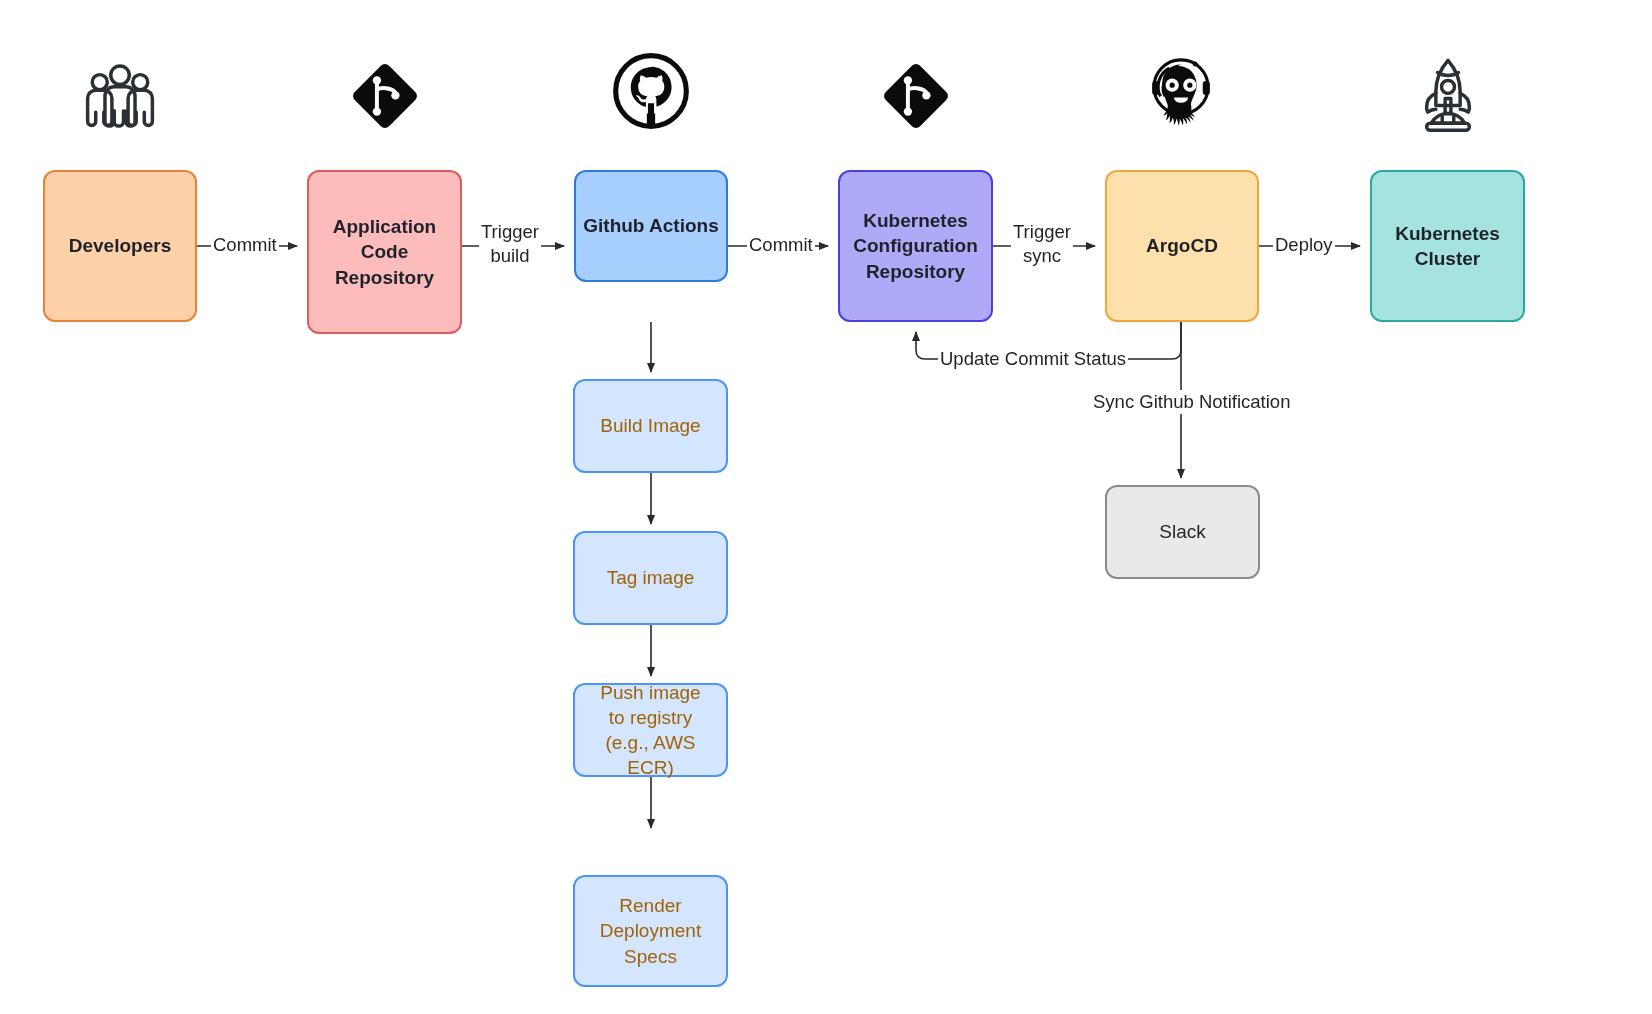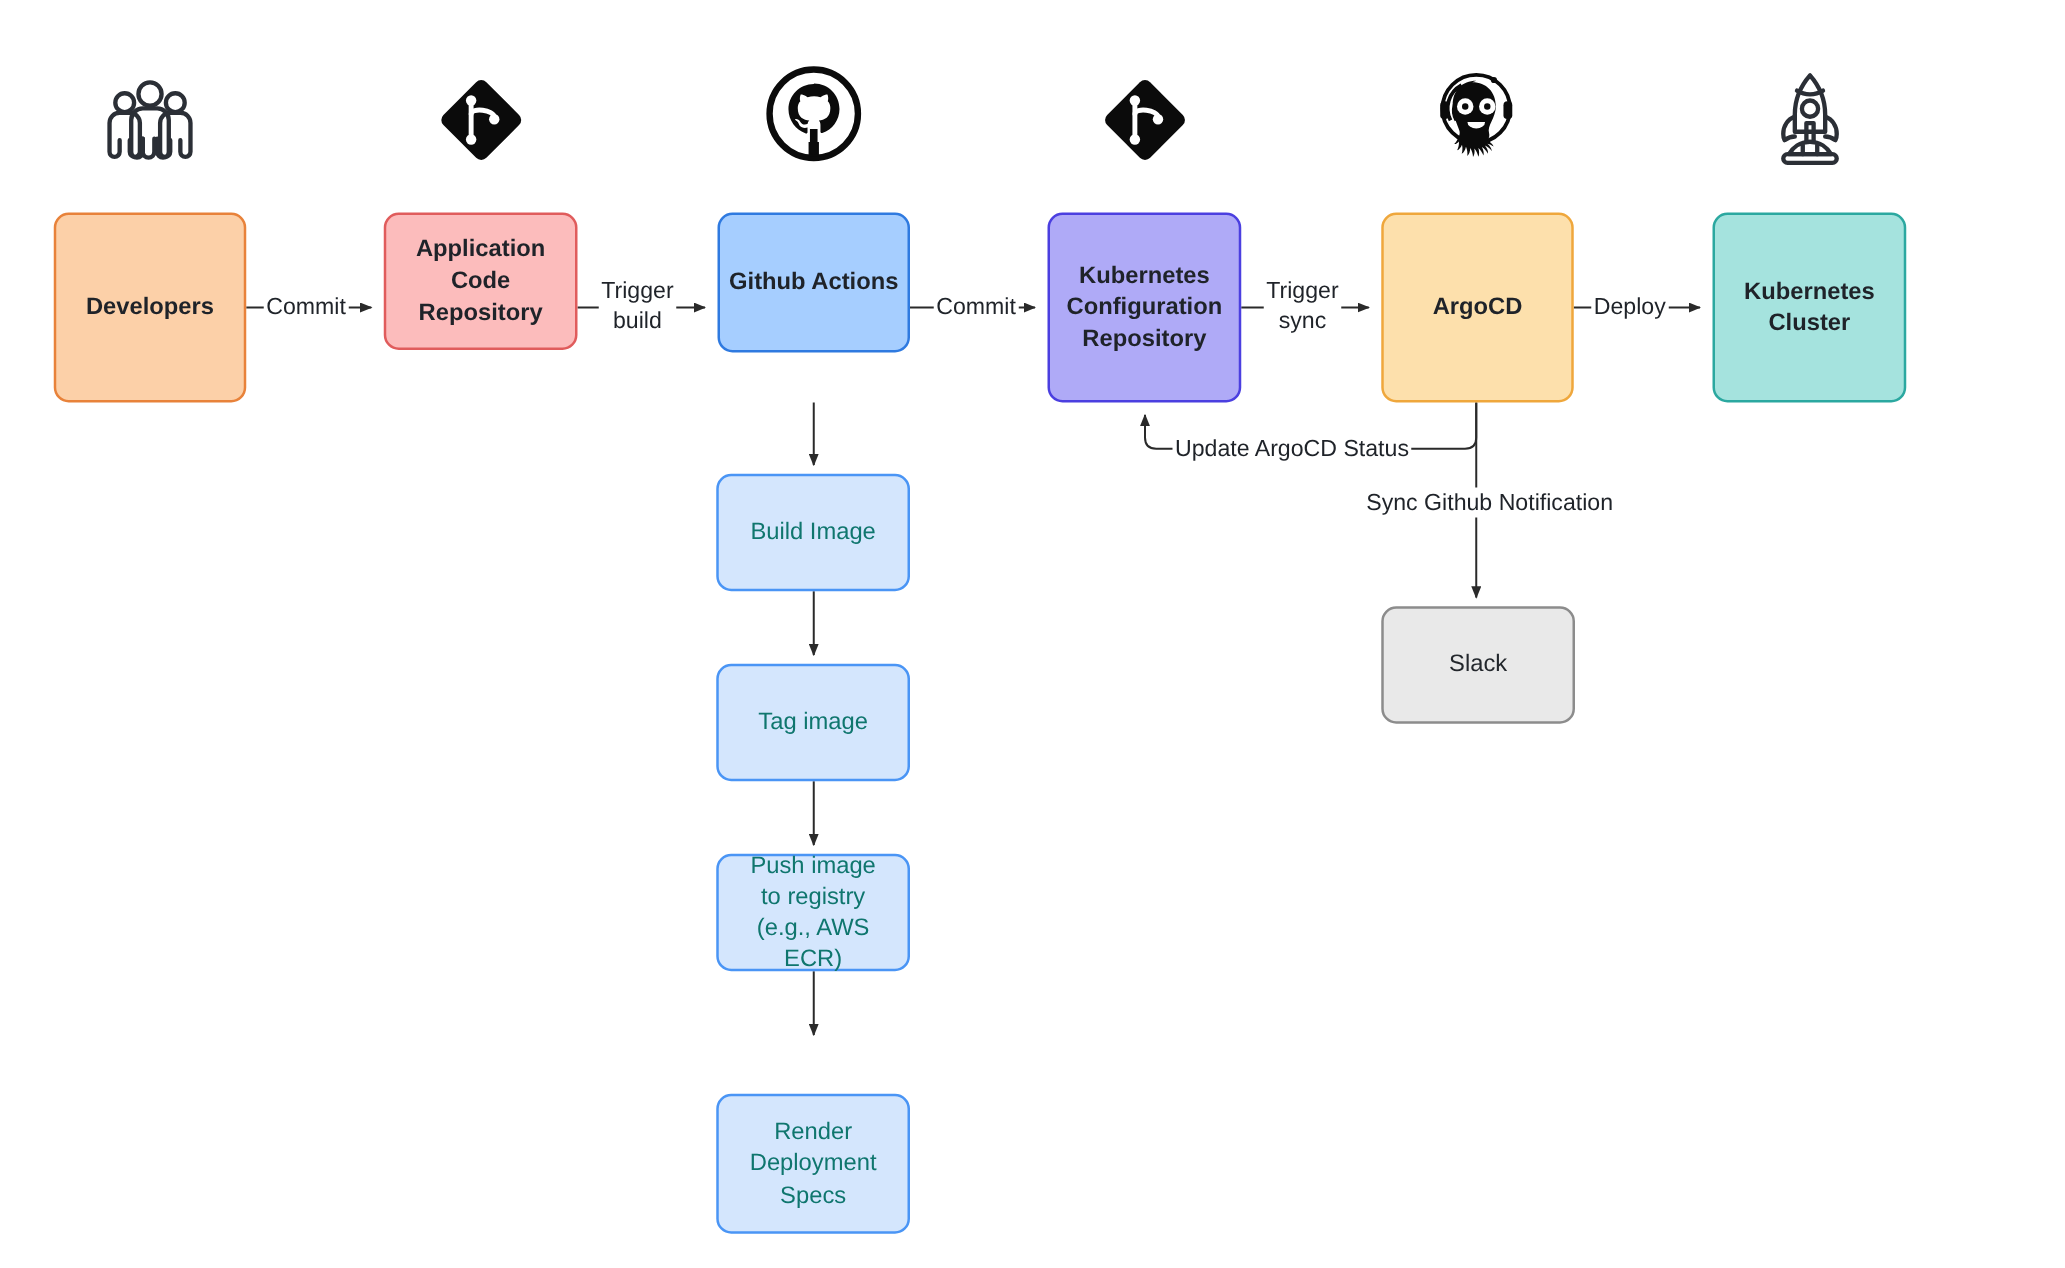--- a/index.html
+++ b/index.html
@@ -26,21 +26,21 @@
     justify-content: center;
     text-align: center;
     line-height: 1.32;
   }
   .node .label {
     display: block;
     padding: 0 6px;
     white-space: pre-line;
   }
   .node.primary { font-weight: bold; font-size: 19px; color: #1f2329; }
-  .node.step    { font-weight: normal; font-size: 19px; color: #0f766e; }
+  .node.step    { font-weight: normal; font-size: 19px; color: #a16207; }
   .node.neutral { font-weight: normal; font-size: 19px; color: #23272c; text-align: right; }
 
   .icon {
     position: absolute;
     display: block;
   }
   .edge-label {
     position: absolute;
     font-family: "Liberation Sans", sans-serif;
     font-size: 18.5px;
@@ -90,21 +90,21 @@
     </g>
   </svg>
 
   <div class="edge-label" style="left:211px; top:233px;">Commit</div>
   <div class="edge-label" style="left:479px; top:220px;">Trigger
 build</div>
   <div class="edge-label" style="left:747px; top:233px;">Commit</div>
   <div class="edge-label" style="left:1011px; top:220px;">Trigger
 sync</div>
   <div class="edge-label" style="left:1273px; top:233px;">Deploy</div>
-  <div class="edge-label" style="left:938px; top:347px;">Update ArgoCD Status</div>
+  <div class="edge-label" style="left:938px; top:347px;">Update Commit Status</div>
   <div class="edge-label" style="left:1091px; top:390px;">Sync Github Notification</div>
 
   <svg class="icon" style="left:83px; top:59px;" width="74" height="74" viewBox="0 0 64 64">
     <g fill="none" stroke="#2b2f36" stroke-width="3" stroke-linecap="round" stroke-linejoin="round">
       <circle cx="32" cy="14" r="8"></circle>
       <circle cx="14.5" cy="20" r="6.5"></circle>
       <circle cx="49.5" cy="20" r="6.5"></circle>
       <path d="M4,34 a7,7 0 0 1 7,-7 h7 a7,7 0 0 1 7,7 v20 a3.5,3.5 0 0 1 -7,0 v-8 M4,34 v20 a3.5,3.5 0 0 0 7,0 v-8"></path>
       <path d="M60,34 a7,7 0 0 0 -7,-7 h-7 a7,7 0 0 0 -7,7 v20 a3.5,3.5 0 0 0 7,0 v-8 M60,34 v20 a3.5,3.5 0 0 1 -7,0 v-8"></path>
       <path d="M19,32 a8,8 0 0 1 8,-8 h10 a8,8 0 0 1 8,8 v22 a4,4 0 0 1 -8,0 v-9 M19,32 v22 a4,4 0 0 0 8,0 v-9"></path>
@@ -173,21 +173,21 @@
       <path d="M32,50 C25,50 20,54 17.5,58.5 h29 C44,54 39,50 32,50 z"></path>
       <rect x="13.5" y="58.5" width="37" height="6" rx="3"></rect>
       <path d="M27,52 v6.5 M37,52 v6.5"></path>
     </g>
   </svg>
 
   <div class="node primary" style="left:43px; top:170px; width:154px; height:152px; background:#fcd0a8; border-color:#e8823a;align-items:center;">
     <span class="label">Developers</span>
   </div>
 
-  <div class="node primary" style="left:307px; top:170px; width:155px; height:110px; background:#fcbcbc; border-color:#e05c5c;">
+  <div class="node primary" style="left:307px; top:170px; width:155px; height:164px; background:#fcbcbc; border-color:#e05c5c;">
     <span class="label">Application Code
 Repository</span>
   </div>
 
   <div class="node primary" style="left:574px; top:170px; width:154px; height:112px; background:#a6ceff; border-color:#2f7ae0;">
     <span class="label">Github Actions</span>
   </div>
 
   <div class="node primary" style="left:838px; top:170px; width:155px; height:152px; background:#afaaf7; border-color:#4b3fe0;">
     <span class="label">Kubernetes

